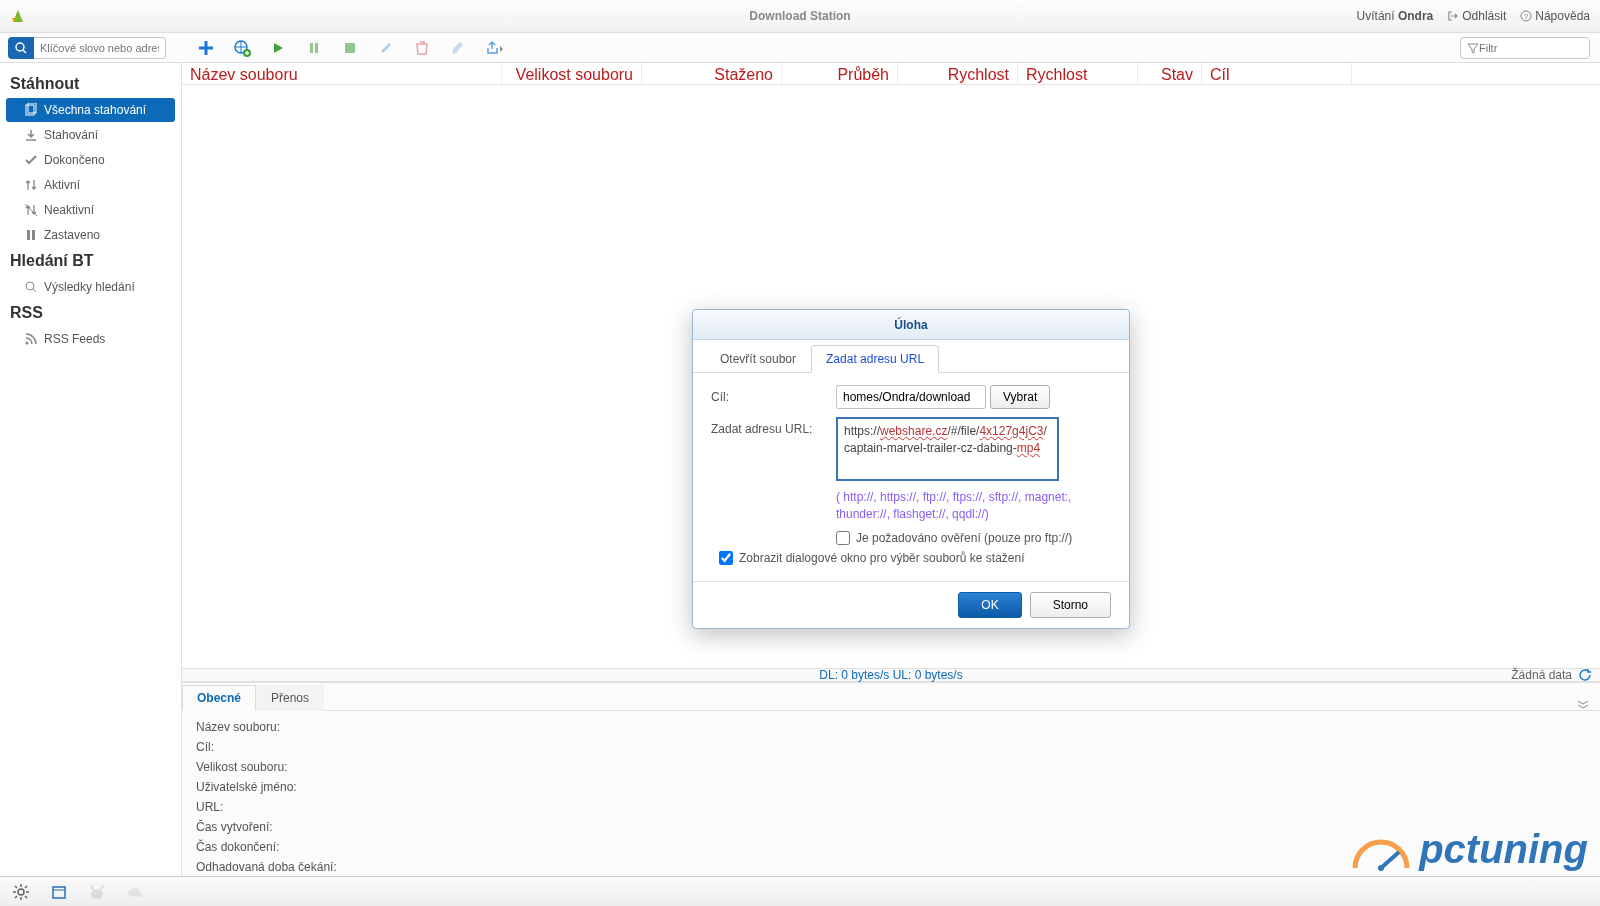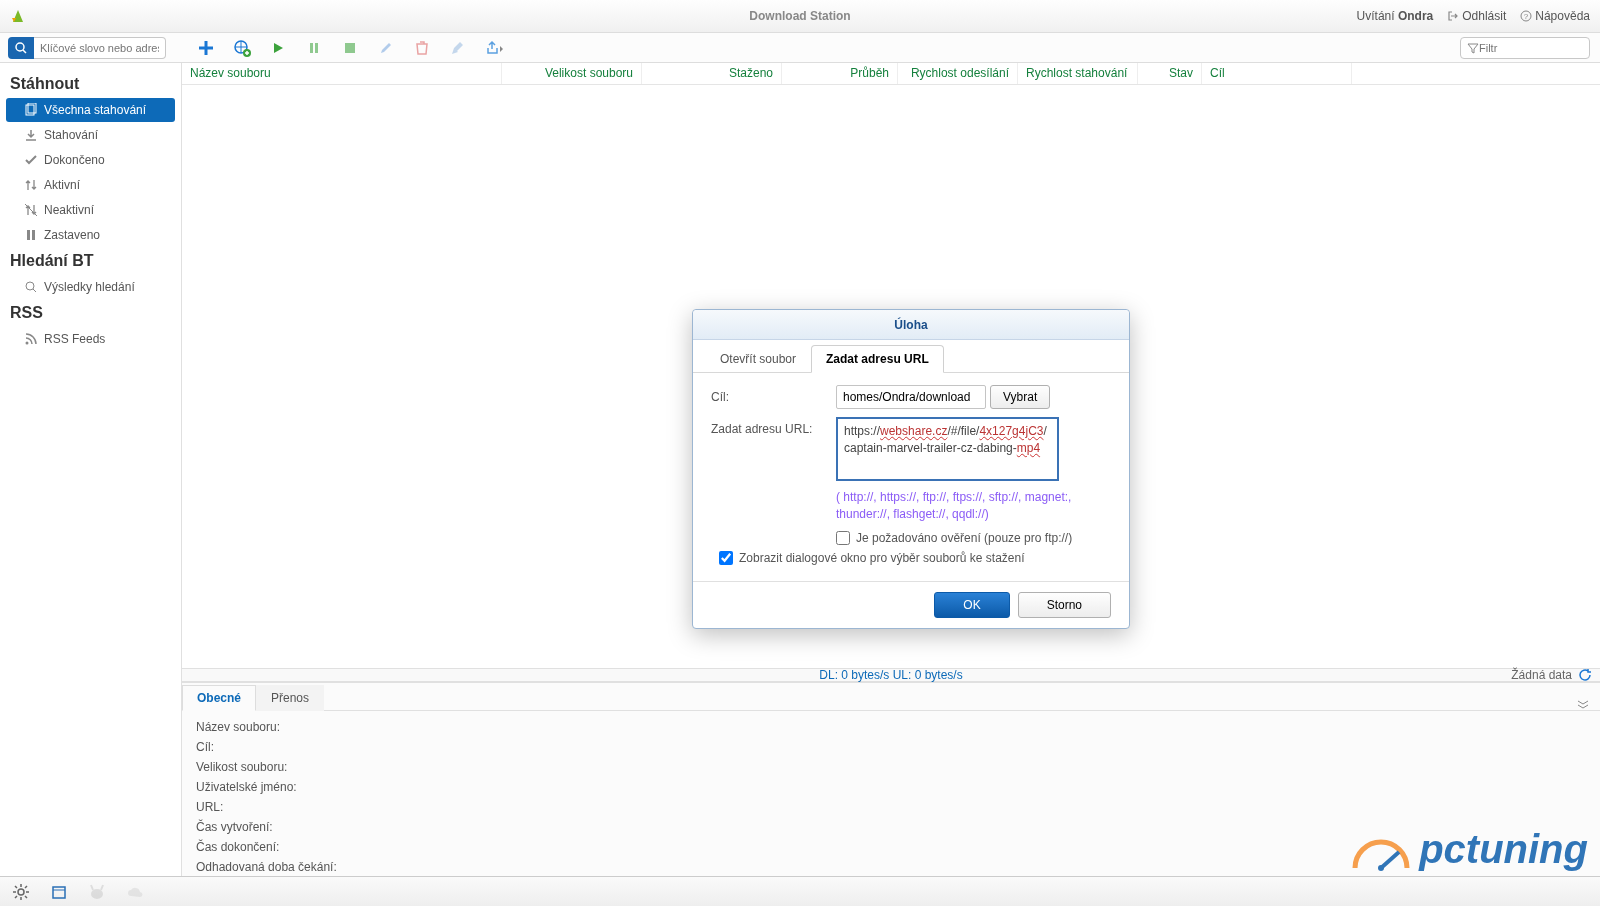--- a/index.html
+++ b/index.html
@@ -22,21 +22,21 @@
 
 .body { display:flex; height: calc(100vh - 56px - 30px); }
 .sidebar { width:182px; background:#fff; border-right:1px solid #e0e0e0; padding-top:8px;}
 .sidebar .section { font-weight:bold; color:#333; padding:4px 10px 4px 10px; font-size:16px;}
 .sidebar .item { padding:5px 10px 5px 18px; display:flex; align-items:center; gap:6px; cursor:pointer; color:#555; border-radius:3px; margin:1px 6px;}
 .sidebar .item.active { background:#0d6ab8; color:white;}
 .sidebar .item .ic { width:14px; height:14px; display:inline-flex; align-items:center; justify-content:center; color:#888;}
 .sidebar .item.active .ic { color:white;}
 
 .main { flex:1; display:flex; flex-direction:column; background:white; position:relative;}
-.thead { height:22px; border-bottom:1px solid #e5e5e5; display:flex; font-size:12px; color:#15803d;}
+.thead { height:22px; border-bottom:1px solid #e5e5e5; display:flex; font-size:16px; color:#b91c1c;}
 .thead > div { padding:3px 8px; border-right:1px solid #eee;}
 .listarea { flex:1; background:white;}
 .status { height:14px; border-top:1px solid #e0e0e0; border-bottom:1px solid #e0e0e0; background:#f9f9f9; display:flex; align-items:center; justify-content:center; font-size:12px; color:#0d6ab8; position:relative;}
 .status .nodata { position:absolute; right:28px; color:#666;}
 .status .refresh { position:absolute; right:8px; color:#0d6ab8; cursor:pointer;}
 
 .detail { border-top:1px solid #e0e0e0; background:#fbfbfb;}
 .tabs { display:flex; border-bottom:1px solid #e0e0e0; height:28px; align-items:flex-end; position:relative;}
 .tabs .tab { padding:5px 14px; border:1px solid transparent; cursor:pointer; color:#555; position:relative; top:1px; background:#f3f3f3;}
 .tabs .tab.active { border:1px solid #ddd; border-bottom:1px solid #fbfbfb; background:#fbfbfb; font-weight:bold; color:#0d6ab8;}
@@ -45,31 +45,31 @@
 .details-body .drow { padding:3px 0; color:#555; font-size:12px;}
 
 .bottombar { height:30px; background:linear-gradient(#fafafa,#eee); border-top:1px solid #ccc; display:flex; align-items:center; gap:20px; padding:0 12px; position:fixed; bottom:0; left:0; right:0;}
 .bottombar .ic { width:18px; height:18px; color:#888; cursor:pointer;}
 
 
 .modal { position:absolute; top:246px; left:510px; width:438px; background:white; border:1px solid #9cb6d2; box-shadow:0 6px 24px rgba(0,0,0,0.25); border-radius:4px; z-index:100;}
 .modal .mhead { height:30px; background:linear-gradient(#f6f9fc,#e2ecf6); border-bottom:1px solid #c6d5e7; display:flex; align-items:center; justify-content:center; font-weight:bold; color:#1a4e8a; border-radius:4px 4px 0 0;}
 .modal .mtabs { display:flex; padding:4px 12px 0 12px; border-bottom:1px solid #d8d8d8;}
 .modal .mtab { padding:6px 14px; border:1px solid transparent; cursor:pointer; color:#555; font-size:12px; position:relative; top:1px;}
-.modal .mtab.active { border:1px solid #d0d0d0; border-bottom:1px solid white; background:white; font-weight:bold; color:#000000; border-radius:4px 4px 0 0;}
+.modal .mtab.active { border:1px solid #d0d0d0; border-bottom:1px solid white; background:white; font-weight:normal; color:#1d4ed8; border-radius:4px 4px 0 0;}
 .modal .mbody { padding:12px 18px 6px 18px;}
 .modal .frow { display:flex; margin-bottom:8px; font-size:12px;}
 .modal .flabel { width:125px; color:#555; padding-top:5px;}
 .modal input[type=text] { border:1px solid #c4c4c4; padding:4px 6px; font-size:12px; border-radius:2px;}
 .modal .hint { font-size:12px; color:#8b5cf6; margin-left:125px; margin-bottom:8px; line-height:1.4;}
 .modal .chk { display:flex; align-items:center; gap:6px; font-size:12px; color:#555; margin-left:125px; margin-bottom:6px;}
 .modal .chk2 { display:flex; align-items:center; gap:6px; font-size:12px; color:#555; margin-left:8px; margin-bottom:10px;}
 .modal .chk input, .modal .chk2 input { width:14px; height:14px;}
 .modal .mfoot { border-top:1px solid #e0e0e0; padding:10px 18px; display:flex; justify-content:flex-end; gap:8px;}
-.modal button { padding:5px 28px; font-size:12px; border:1px solid #b0b0b0; border-radius:3px; background:linear-gradient(#fefefe,#ededed); cursor:pointer;}
+.modal button { padding:5px 22px; font-size:12px; border:1px solid #b0b0b0; border-radius:3px; background:linear-gradient(#fefefe,#ededed); cursor:pointer;}
 .modal button.primary { background:linear-gradient(#2a81d6,#0c5aa8); border-color:#0c5aa8; color:white;}
 .modal .selectbtn { padding:4px 12px; border:1px solid #b0b0b0; border-radius:3px; background:linear-gradient(#fefefe,#ededed); cursor:pointer; margin-left:4px; font-size:12px;}
 
 .watermark { position:fixed; right:12px; bottom:34px; font-size:40px; font-weight:bold; font-style:italic; color:#1a66b0; opacity:0.9; display:flex; align-items:flex-end; gap:4px; font-family: 'Arial Black', Arial;}
 .watermark .gauge { width:68px; height:34px; }
 
 .ta-url { color:#444; }
 .ta-url .u { color:#b33; text-decoration: underline wavy #c33 1px; }
 
 svg { display:block; }

